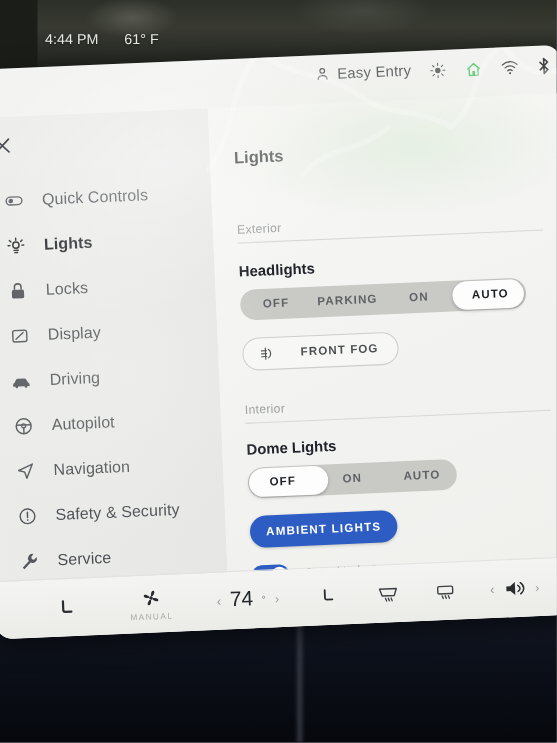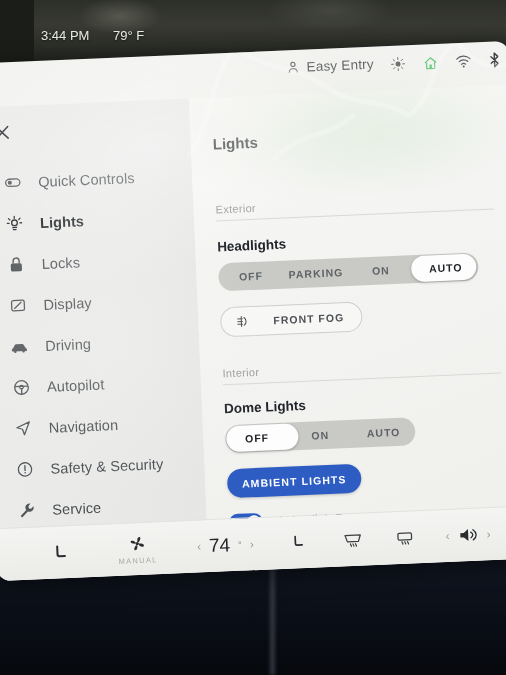--- a/index.html
+++ b/index.html
@@ -119,22 +119,22 @@
 
 <div class="scene">
   <div class="dash-top">
       <div class="blur"></div>
     </div>
   <div class="dark-left"></div>
   <div class="bottom-dark"></div>
   <div class="pillar"></div>
 </div>
 
-<div style="position:absolute;left:41px;top:28px;font-size:13px;color:#e8e9e4;z-index:60;text-shadow:0 1px 2px rgba(0,0,0,.5);">3:44 PM</div>
-<div style="position:absolute;left:113px;top:28px;font-size:13px;color:#e8e9e4;z-index:60;text-shadow:0 1px 2px rgba(0,0,0,.5);">79° F</div>
+<div style="position:absolute;left:41px;top:28px;font-size:13px;color:#e8e9e4;z-index:60;text-shadow:0 1px 2px rgba(0,0,0,.5);">4:44 PM</div>
+<div style="position:absolute;left:113px;top:28px;font-size:13px;color:#e8e9e4;z-index:60;text-shadow:0 1px 2px rgba(0,0,0,.5);">61° F</div>
 
 <div class="screen-wrap">
  <div class="screen">
 
   <div class="statusbar">
     <div class="easy-entry">
       <svg width="15" height="15" viewBox="0 0 24 24">
         <circle cx="12" cy="7" r="3.4" fill="none" stroke="#2a2d30" stroke-width="1.7"></circle>
         <path d="M5.5 20c0-3.6 2.9-6 6.5-6s6.5 2.4 6.5 6" fill="none" stroke="#2a2d30" stroke-width="1.7"></path>
       </svg>

